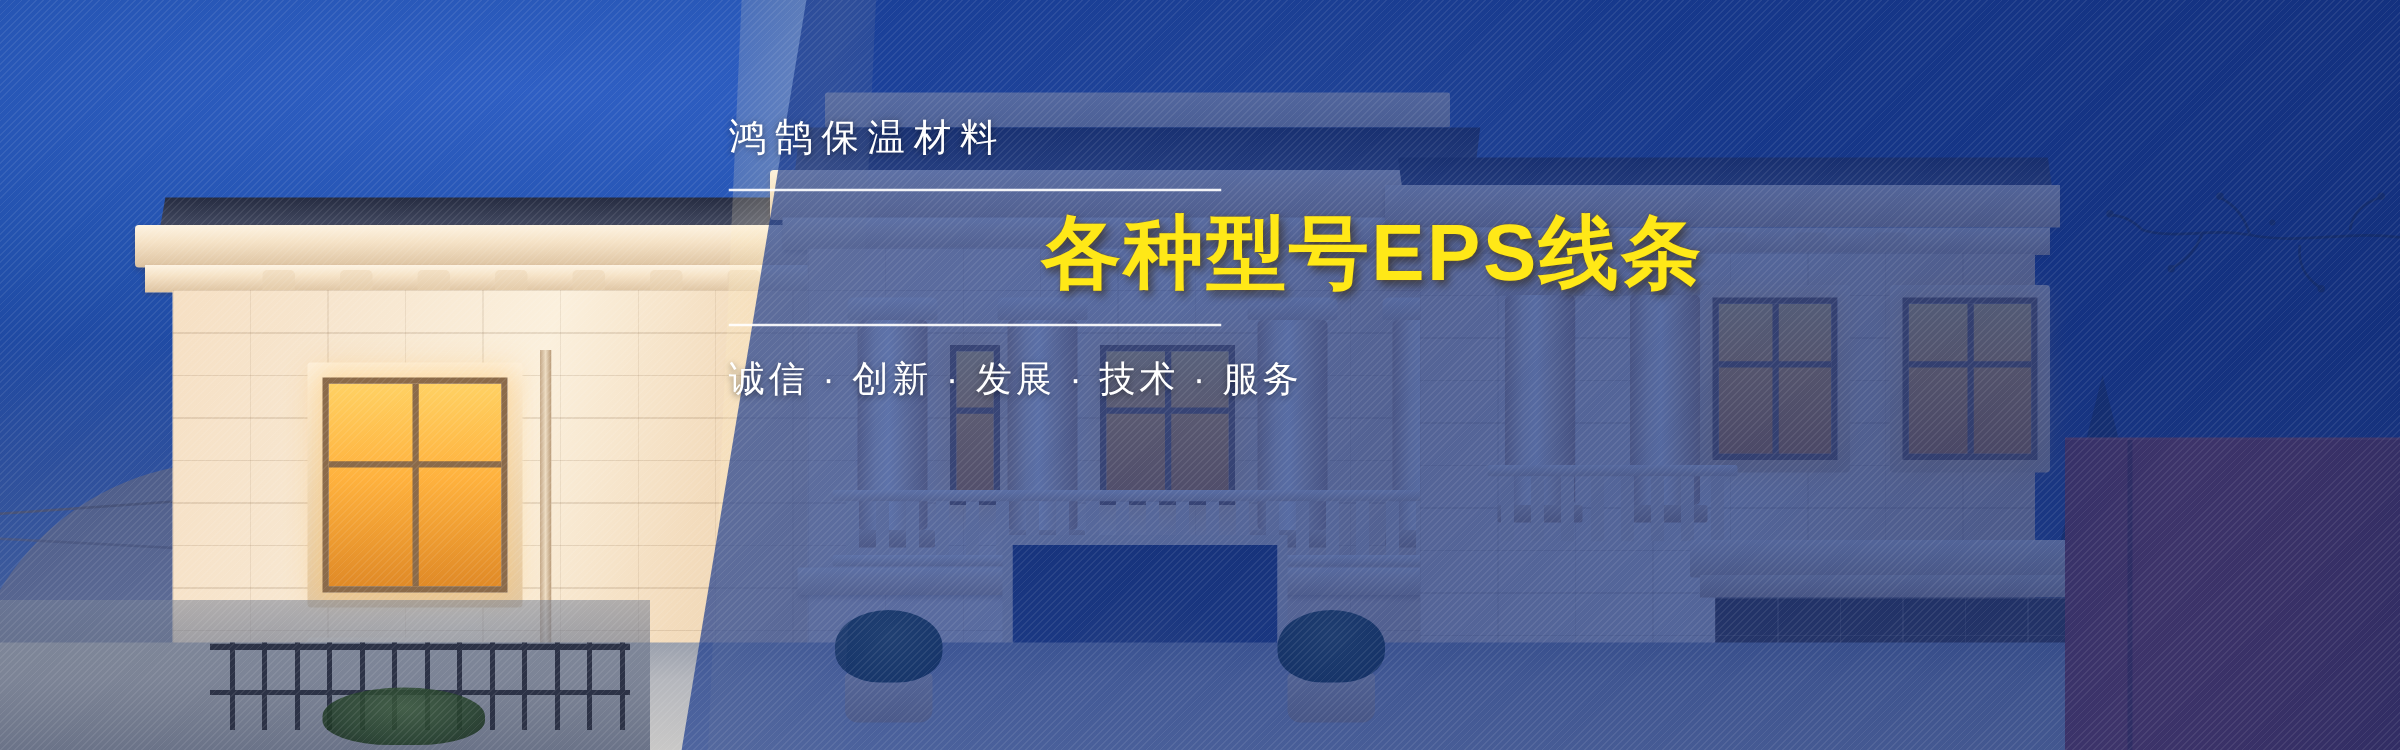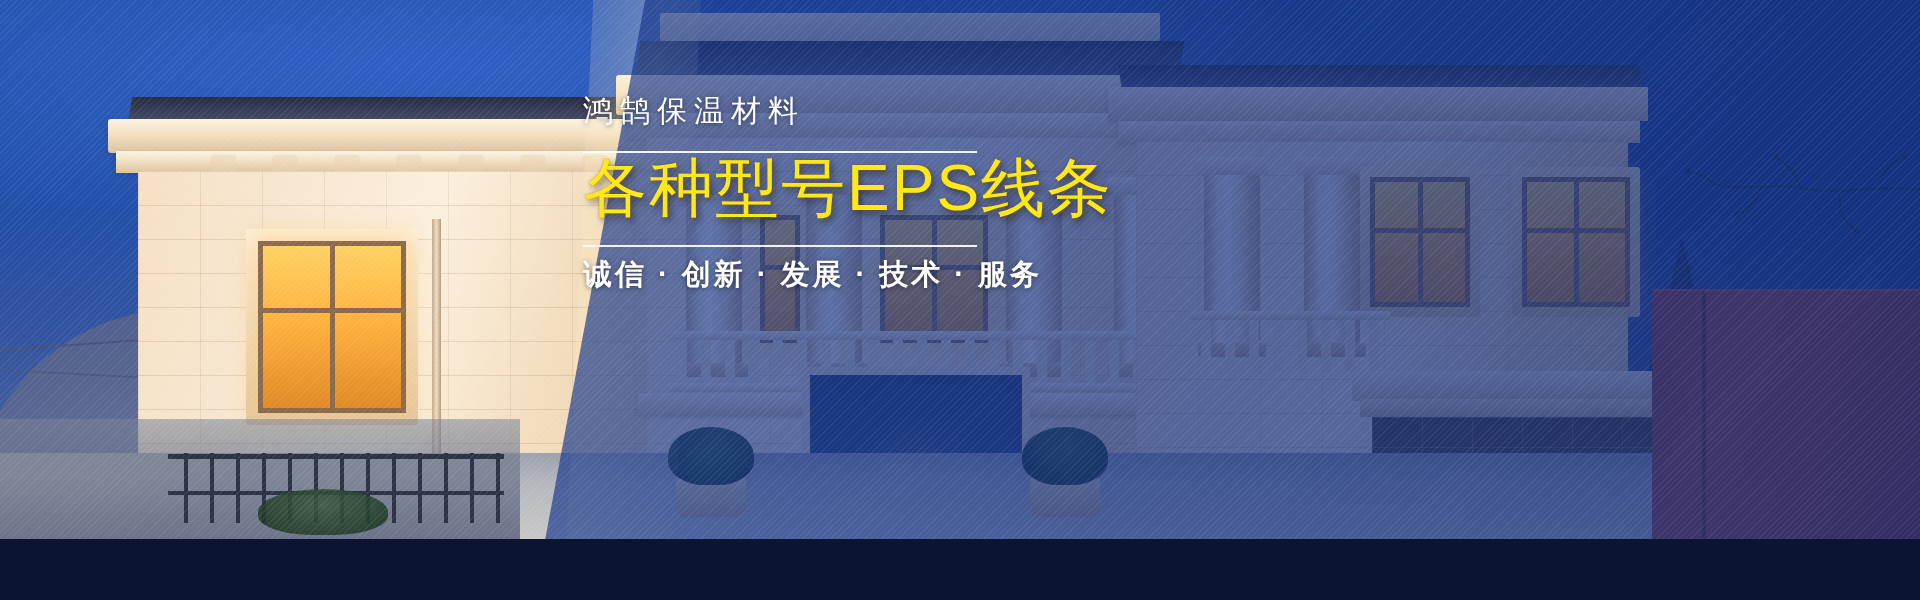--- a/index.html
+++ b/index.html
@@ -2,21 +2,21 @@
 <html><head>
 <meta charset="utf-8">
 <title>Banner</title>
 <style>
   * { margin:0; padding:0; box-sizing:border-box; }
   html,body { background:#0b1430; }
   body { font-family:"Liberation Sans","DejaVu Sans",sans-serif; }
 
   #banner{
     position:relative;
-    width:1920px; height:539px;
+    width:1920px; height:600px;
     overflow:hidden;
     background:#a16207;
   }
 
   
   .sky{
     position:absolute; inset:0;
     background:
       radial-gradient(130% 90% at 22% 12%, #2f5fc4 0%, #2352ae 28%, #1b3f93 58%, #142f72 100%),
       linear-gradient(#2a56b8, #16306f);
@@ -297,36 +297,37 @@
   .brand{
     font-size:30px; font-weight:400; color:#ffffff;
     letter-spacing:7px; line-height:1;
     text-shadow:0 1px 5px rgba(0,0,0,.50);
   }
   .rule{
     height:2px; width:394px; margin:25px 0 0 0;
     background:rgba(255,255,255,.92);
   }
   .headline{
-    margin-top:1px;
-    font-size:64px; font-weight:400; line-height:1.07;
+    margin-top:15px;
+    font-size:64px; font-weight:700; line-height:1.07;
     color:#ffe817; letter-spacing:2px;
     text-shadow:
       0 0 2px rgba(120,80,0,.55),
       3px 4px 7px rgba(40,25,0,.55);
     white-space:nowrap;
+    text-align:right;
   }
   .headline .l2{ display:block; }
   .rule2{
     height:2px; width:394px; margin:23px 0 0 0;
     background:rgba(255,255,255,.92);
   }
   .tagline{
-    margin-top:8px;
-    font-size:29px; font-weight:700; color:#ffffff;
+    margin-top:23px;
+    font-size:29px; font-weight:400; color:#ffffff;
     letter-spacing:3px;
     text-shadow:0 1px 5px rgba(0,0,0,.50);
     white-space:nowrap;
   }
 </style>
 </head>
 <body>
 
 <div id="banner">
 

